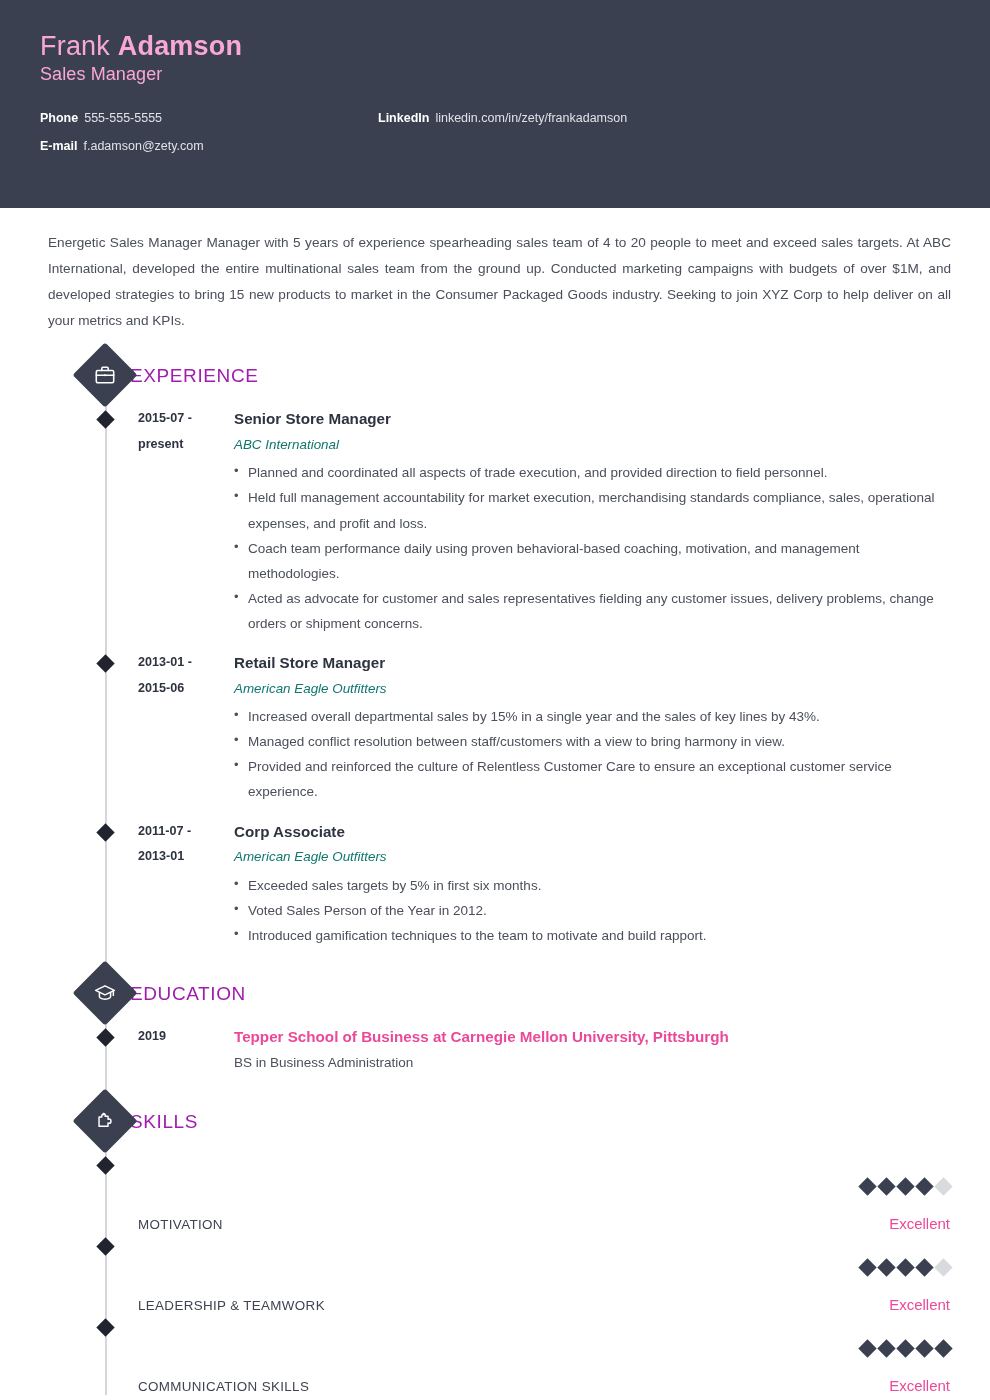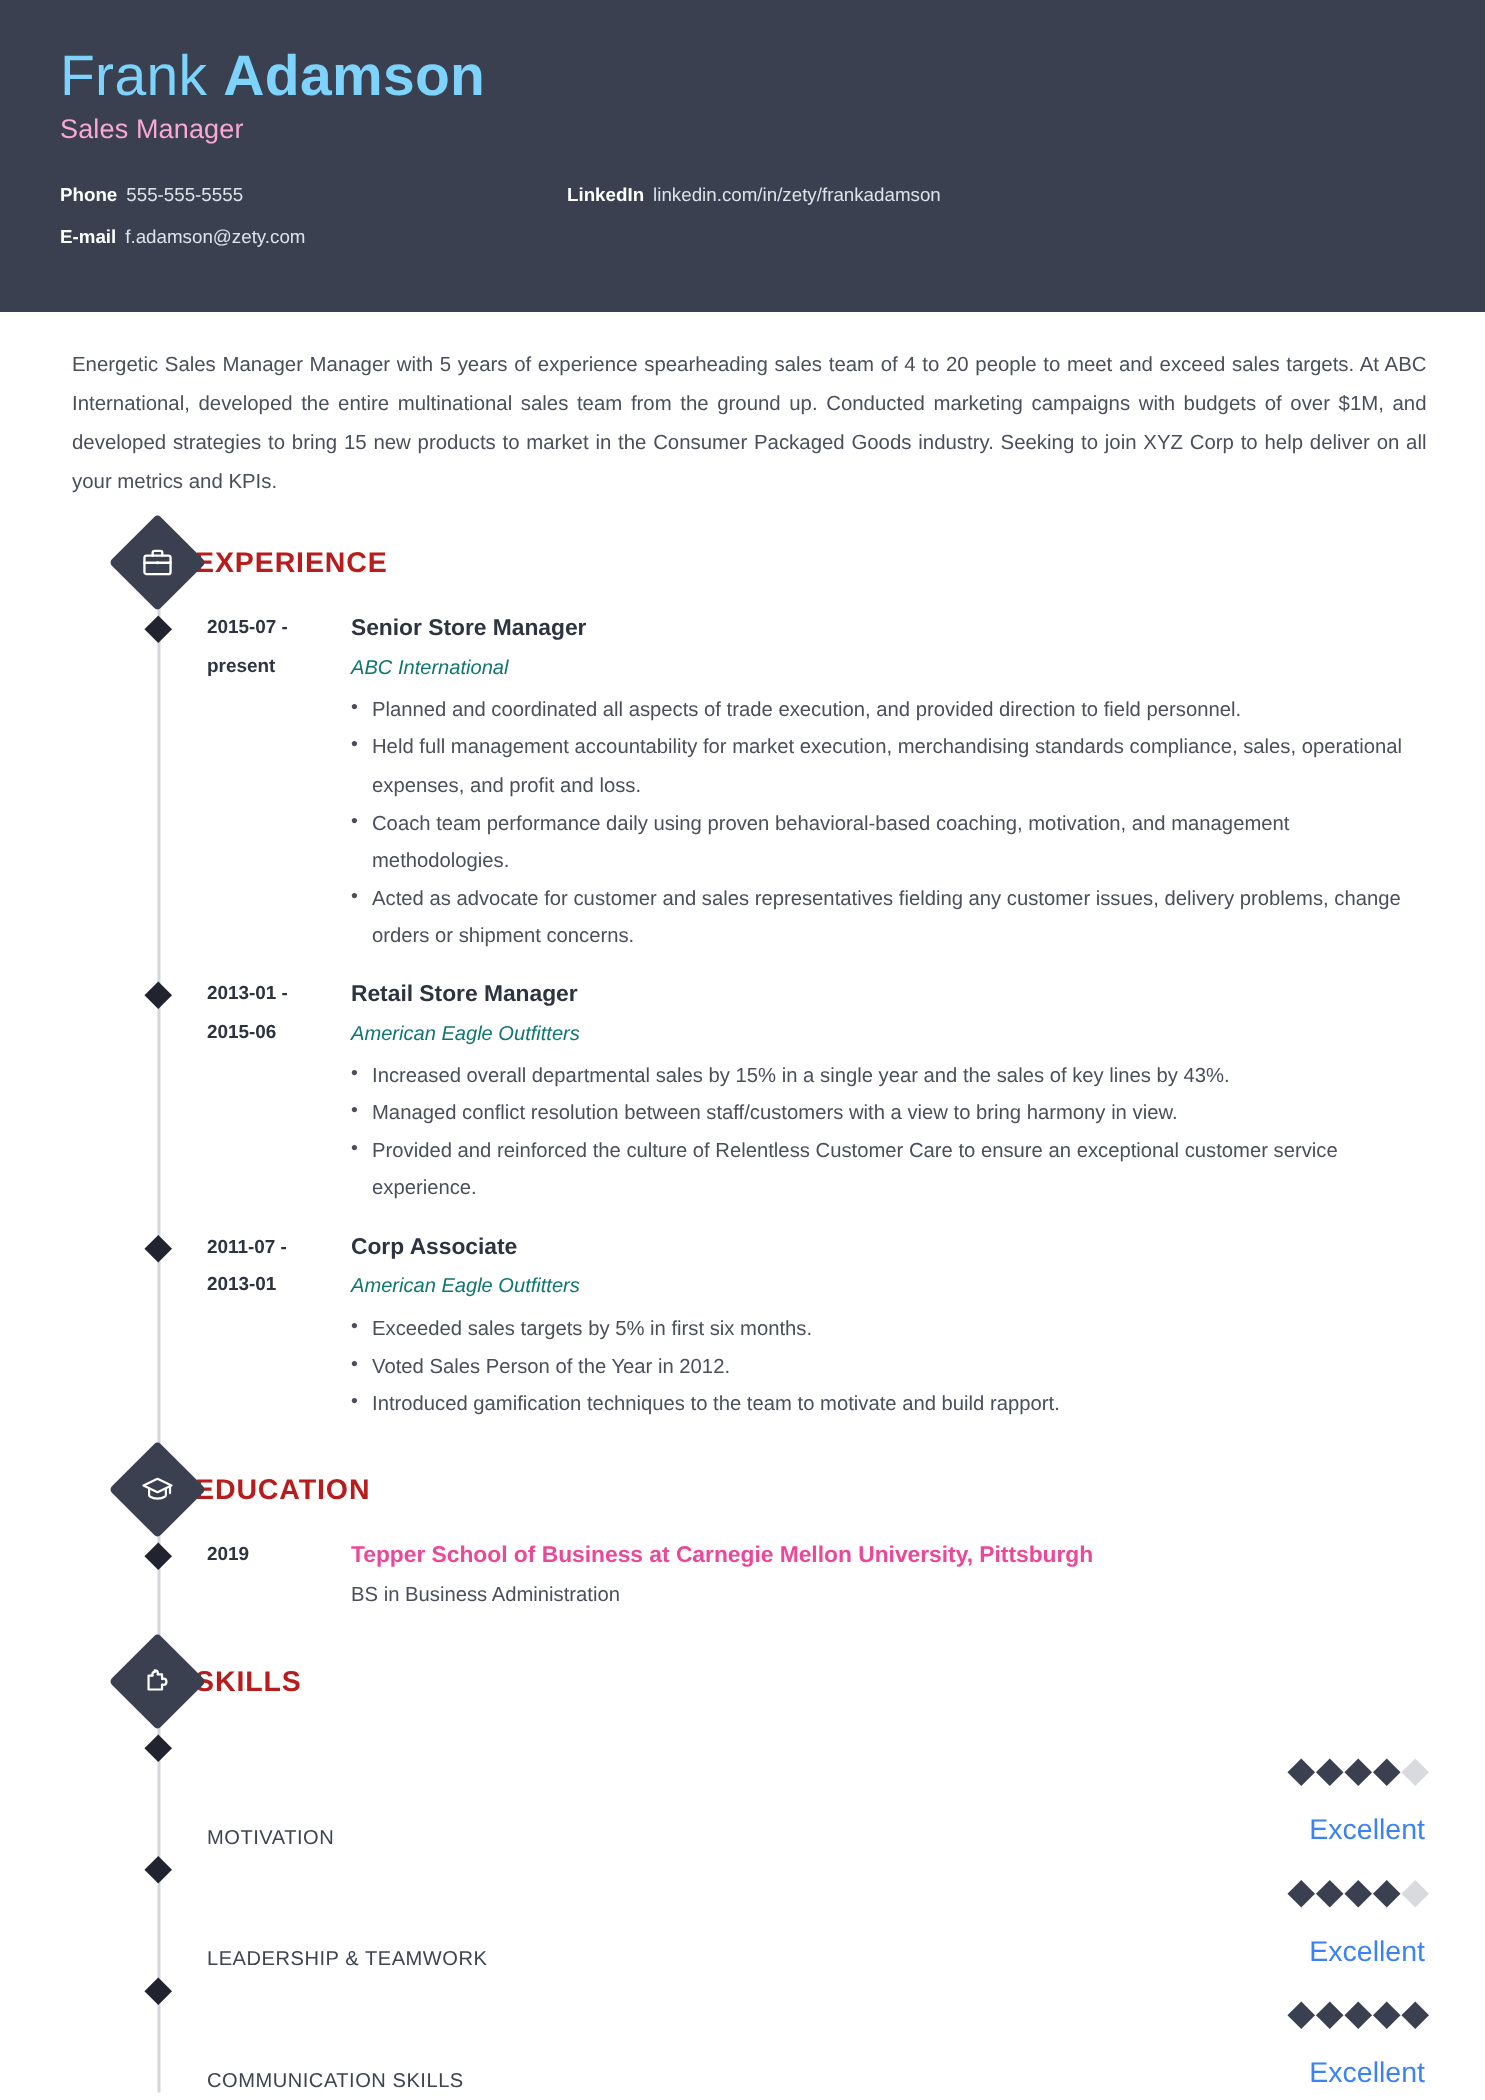--- a/index.html
+++ b/index.html
@@ -18,23 +18,23 @@
   }
 
   
   .header {
     background: #3a4050;
     padding: 32px 40px 26px 40px;
     height: 208px;
     position: relative;
   }
   .name {
-    font-size: 38px;
+    font-size: 27px;
     line-height: 1.05;
-    color: #7dd3fc;
+    color: #f9a8d4;
     font-weight: 300;
     letter-spacing: .2px;
     margin: 0 0 4px 0;
     white-space: nowrap;
   }
   .name .last { font-weight: 700; }
   .job-title {
     font-size: 18px;
     color: #f9a8d4;
     font-weight: 400;
@@ -115,23 +115,23 @@
   }
   .diamond-badge svg {
     transform: rotate(-45deg);
     width: 22px;
     height: 22px;
     display: block;
   }
   .section-title {
     margin-left: 90px;
     font-size: 19px;
-    font-weight: 700;
+    font-weight: 400;
     letter-spacing: .6px;
-    color: #b91c1c;
+    color: #a21caf;
   }
 
   
   .entry {
     position: relative;
     display: flex;
     padding-left: 98px;
     margin-bottom: 4px;
     z-index: 2;
   }
@@ -240,22 +240,22 @@
   }
   .rd {
     width: 13px;
     height: 13px;
     transform: rotate(45deg);
     background: #3a4050;
     display: inline-block;
   }
   .rd.off { background: #d9dade; }
   .rate-label {
-    font-size: 19px;
-    color: #3b82f6;
+    font-size: 15px;
+    color: #ec4899;
     margin-top: 19px;
     line-height: 1.3;
   }
 </style>
 </head>
 <body>
 
 <div class="header">
   <h1 class="name">
     <span>Frank</span>

